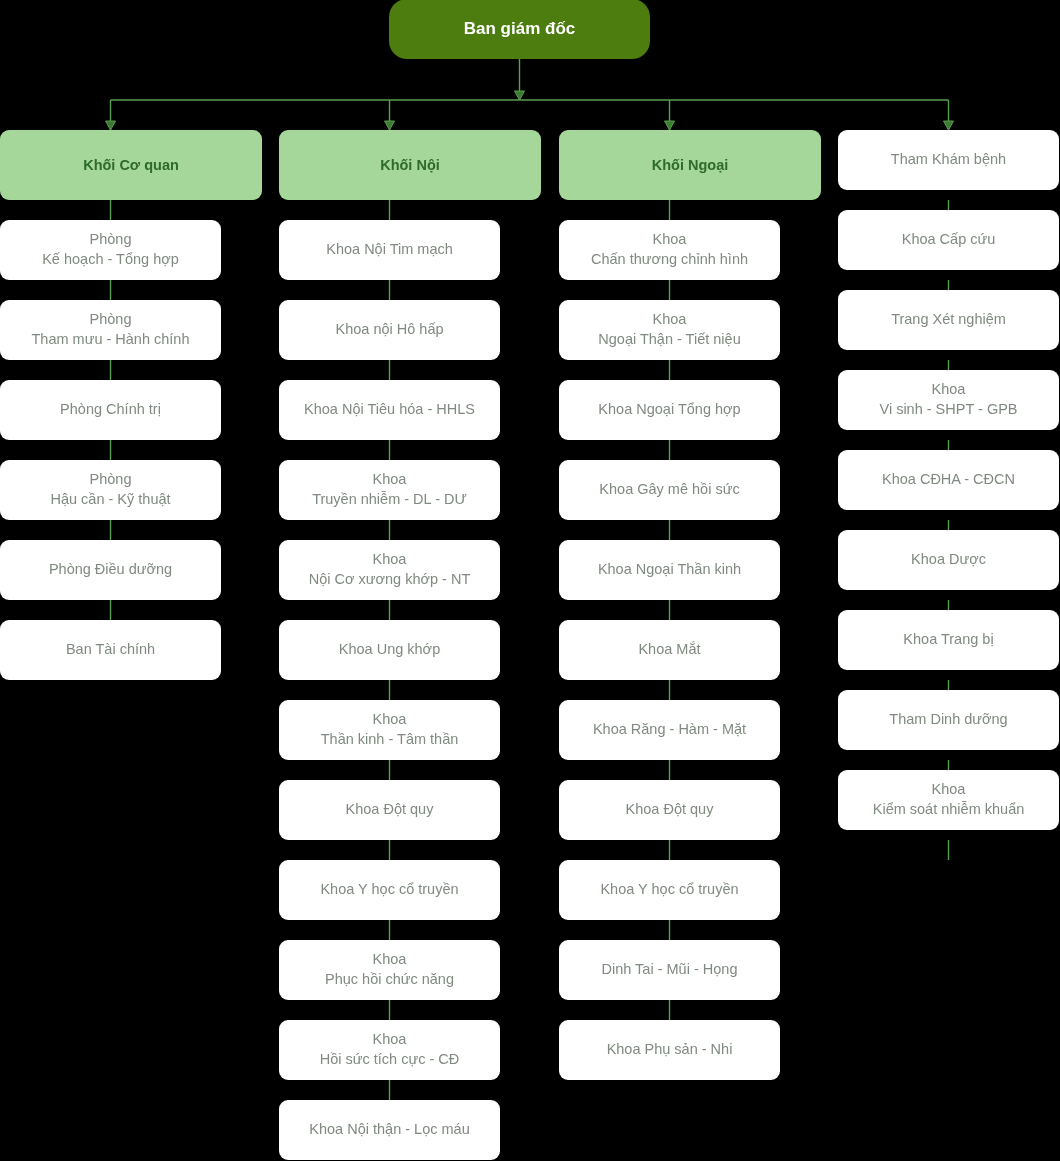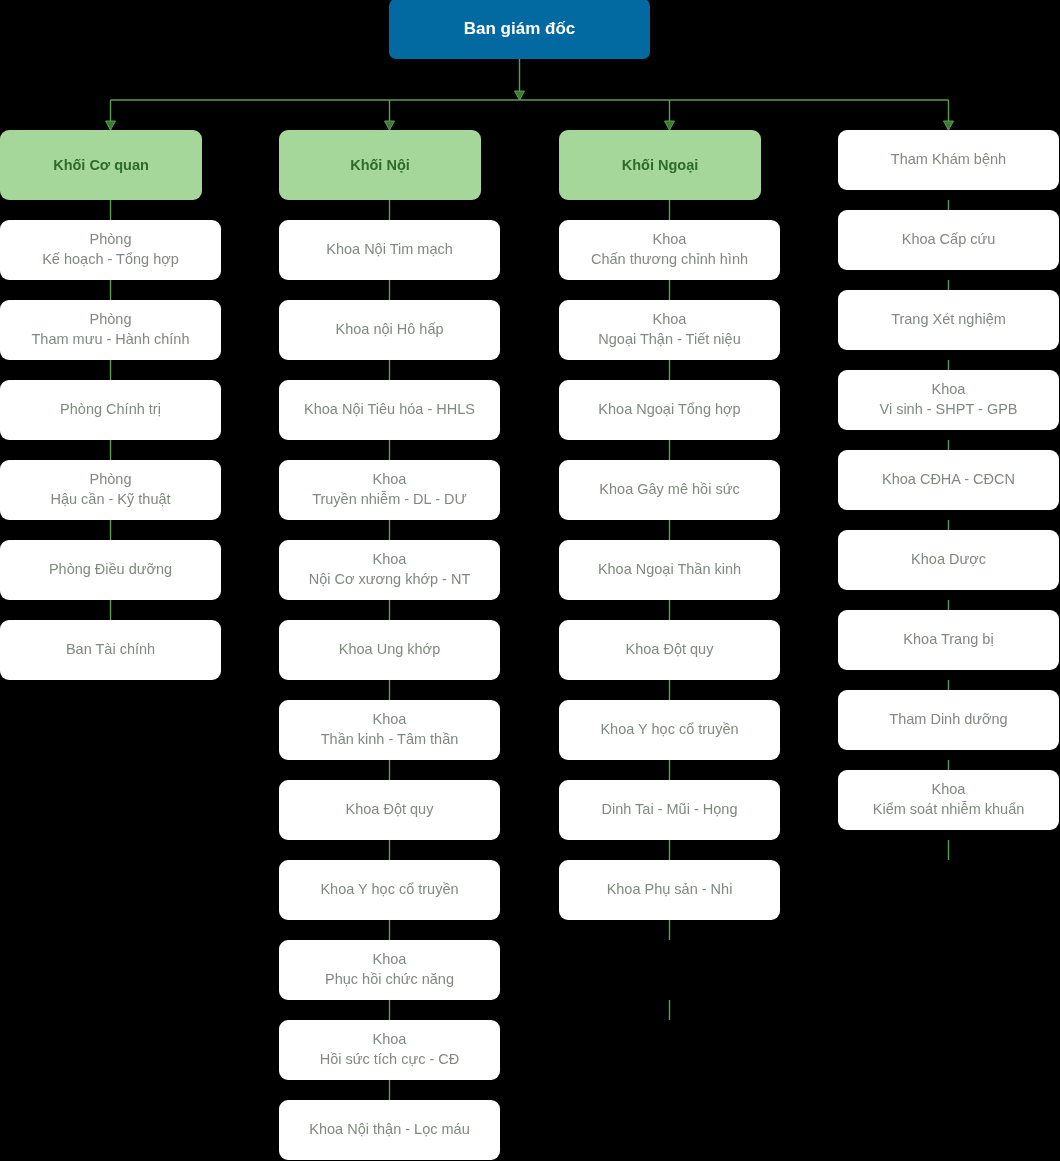--- a/index.html
+++ b/index.html
@@ -34,22 +34,22 @@
     pointer-events: none;
   }
 
   
   .root-node {
     position: absolute;
     left: 389px;
     top: -1px;
     width: 261px;
     height: 60px;
-    background: #0369a1;
-    border-radius: 7px;
+    background: #4d7c0f;
+    border-radius: 18px;
     display: flex;
     align-items: center;
     justify-content: center;
     box-sizing: border-box;
   }
   .root-node .node-text {
     color: #ffffff;
     font-size: 17px;
     font-weight: bold;
     line-height: 1.25;
@@ -62,21 +62,21 @@
     position: absolute;
     top: 130px;
     width: 221px;
   }
   .col-0 { left: 0px; }
   .col-1 { left: 279px; }
   .col-2 { left: 559px; }
   .col-3 { left: 838px; }
 
   .group-header {
-    width: 202px;
+    width: 262px;
     height: 70px;
     background: #a5d79a;
     border-radius: 9px;
     display: flex;
     align-items: center;
     justify-content: center;
     box-sizing: border-box;
     margin-bottom: 20px;
   }
   .group-header .node-text {
@@ -262,20 +262,26 @@
     <div class="leaf-node">
         <span class="node-text">Khoa Ngoại Tổng hợp</span>
       </div>
     <div class="leaf-node">
         <span class="node-text">Khoa Gây mê hồi sức</span>
       </div>
     <div class="leaf-node">
         <span class="node-text">Khoa Ngoại Thần kinh</span>
       </div>
     <div class="leaf-node">
+        <span class="node-text">Khoa Mắt</span>
+      </div>
+    <div class="leaf-node">
+        <span class="node-text">Khoa Răng - Hàm - Mặt</span>
+      </div>
+    <div class="leaf-node">
         <span class="node-text">Khoa Đột quy</span>
       </div>
     <div class="leaf-node">
         <span class="node-text">Khoa Y học cổ truyền</span>
       </div>
     <div class="leaf-node">
         <span class="node-text">Dinh Tai - Mũi - Họng</span>
       </div>
     <div class="leaf-node">
         <span class="node-text">Khoa Phụ sản - Nhi</span>

